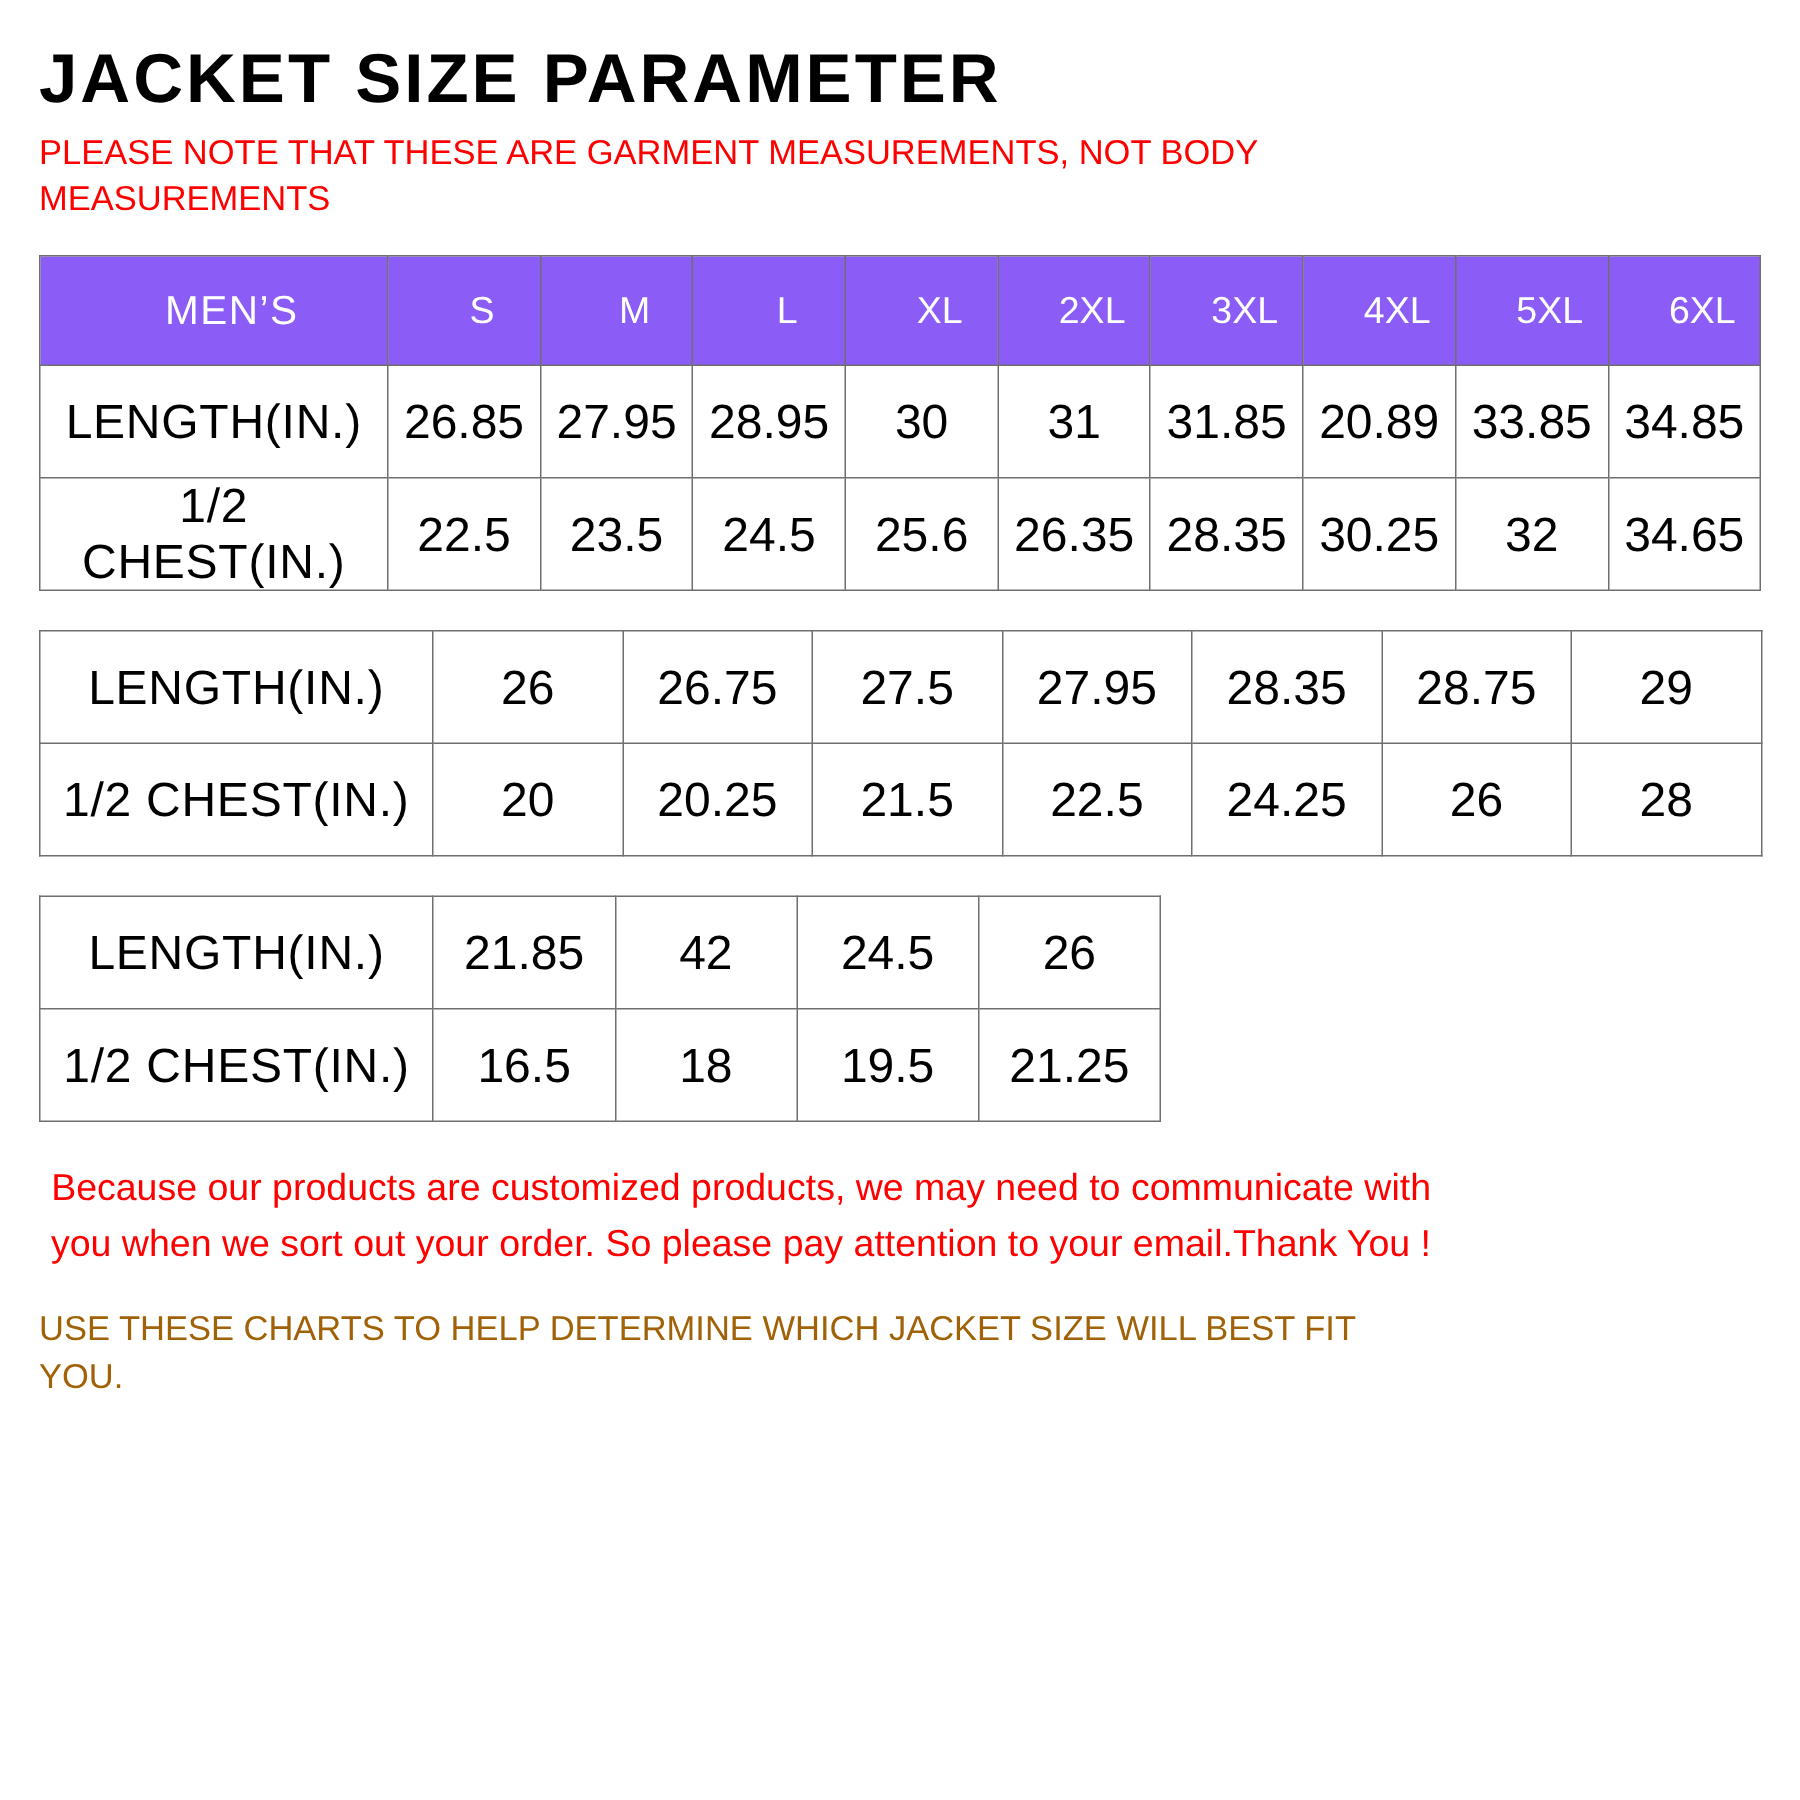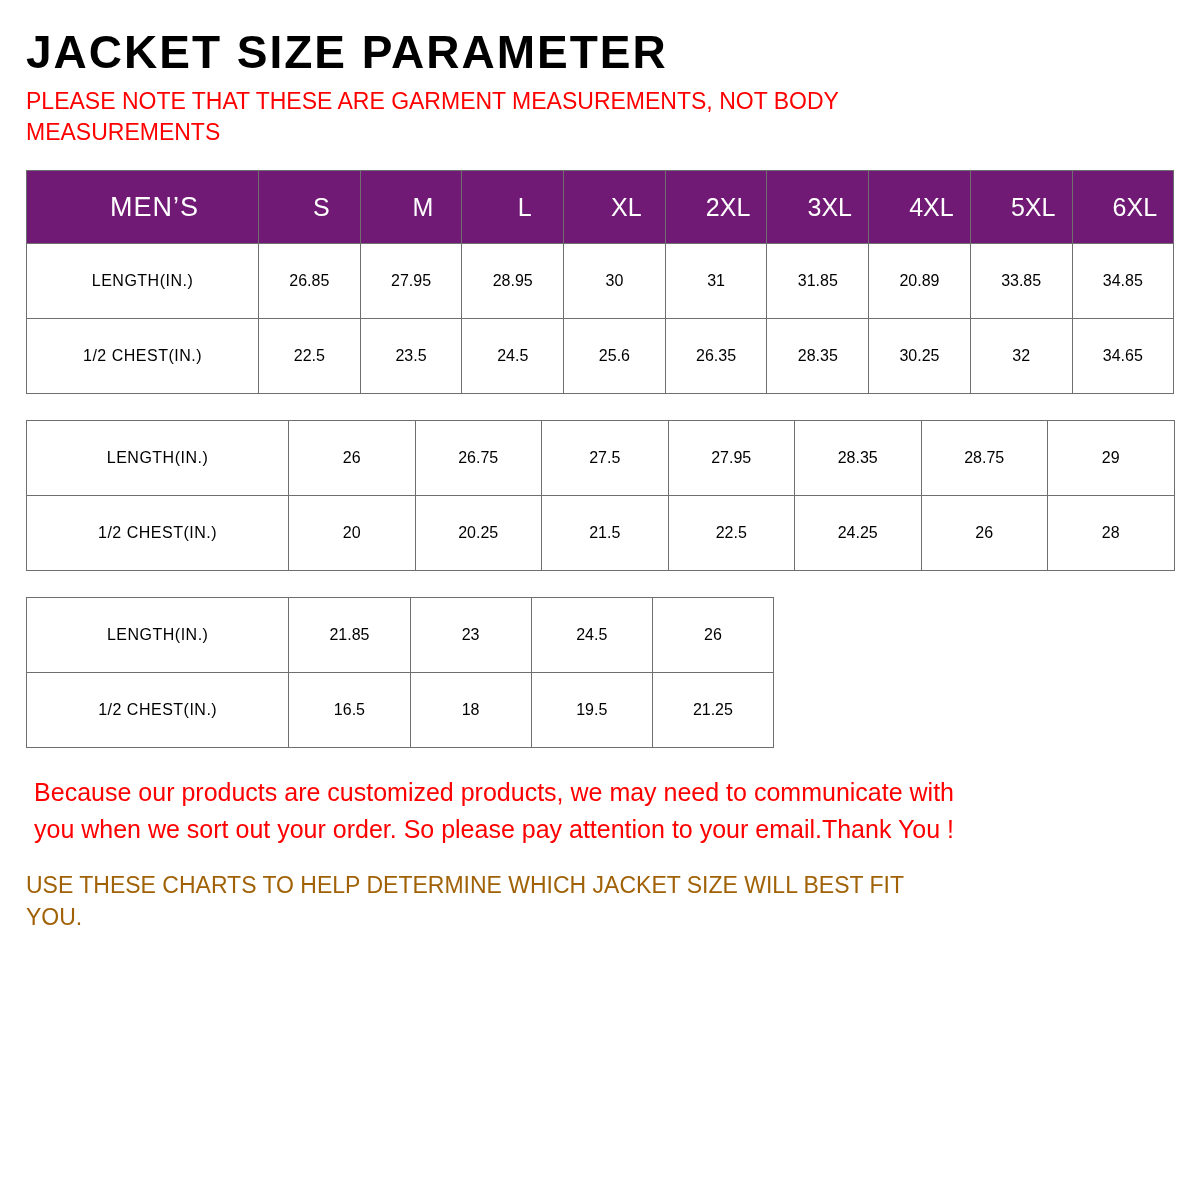--- a/index.html
+++ b/index.html
@@ -45,40 +45,40 @@
     border: 1px solid #6f6f6f;
     text-align: center;
     vertical-align: middle;
     font-size: 22px;
     color: #000;
     background: #ffffff;
     height: 50px;
     padding: 0 4px;
   }
   table.size-table tr.head td {
-    background: #701a75;
+    background: #8b5cf6;
     color: #ffffff;
     font-weight: normal;
     height: 72px;
     padding-left: 28px;
   }
   table.size-table tr.head td.label {
     font-size: 27px;
     letter-spacing: 1px;
   }
   table.size-table tr.head td.sz {
     font-size: 25px;
   }
   table.size-table td.rowlabel {
     font-size: 24px;
     letter-spacing: 0.5px;
   }
   table.size-table tr.data td {
     height: 74px;
-    font-size: 16px;
+    font-size: 32px;
     margin-top: 40px;
   }
   
   #mens-table { width: 1148px; }
   #mens-table col.c0 { width: 232px; }
   #mens-table col.cx { width: 101.7px; }
 
   
   #womens-table { width: 1148px; }
   #womens-table col.c0 { width: 262px; }
@@ -206,21 +206,21 @@
       <col class="c0">
         <col class="cx">
         <col class="cx">
         <col class="cx">
         <col class="cx">
     </colgroup>
     <tbody>
       <tr class="data">
         <td class="rowlabel">LENGTH(IN.)</td>
         <td>21.85</td>
-        <td>23</td>
+        <td>42</td>
         <td>24.5</td>
         <td>26</td>
       </tr>
       <tr class="data">
         <td class="rowlabel">1/2 CHEST(IN.)</td>
         <td>16.5</td>
         <td>18</td>
         <td>19.5</td>
         <td>21.25</td>
       </tr>

